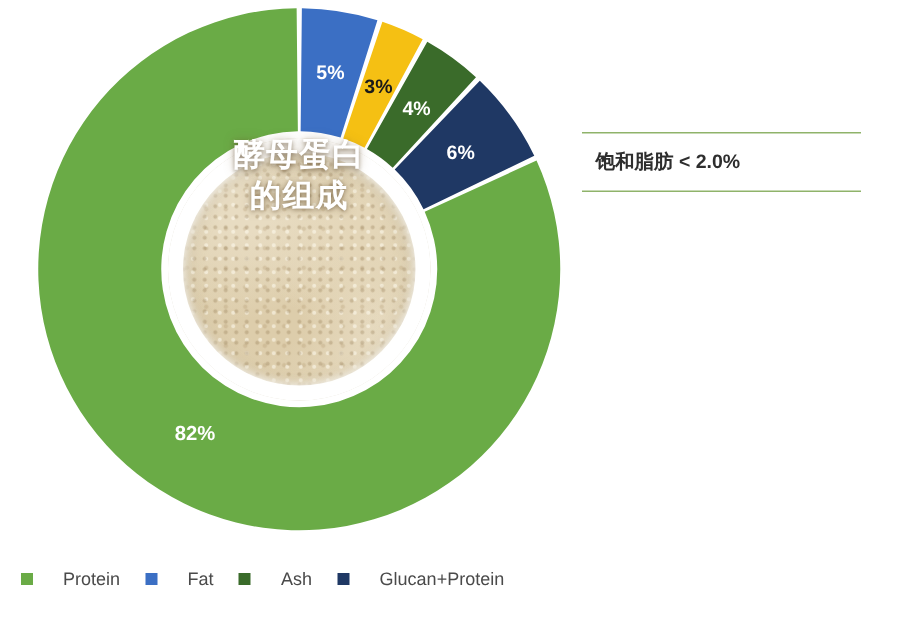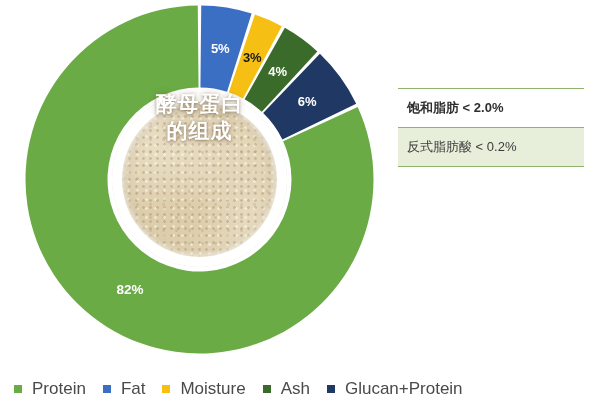--- a/index.html
+++ b/index.html
@@ -102,34 +102,34 @@
     position: absolute;
     left: 14px;
     top: 379px;
     display: flex;
     align-items: center;
     gap: 17px;
   }
   .legend-item {
     display: flex;
     align-items: center;
-    gap: 10px;
-    font-size: 17px;
+    gap: 20px;
+    font-size: 12px;
     color: #4a4a4a;
   }
   .legend-swatch {
     width: 8px;
     height: 8px;
     flex: 0 0 auto;
   }
 
   
   #spec-panel {
     position: absolute;
-    left: 398px;
+    left: 388px;
     top: 88px;
     width: 186px;
   }
   .spec-row {
     height: 39px;
     display: flex;
     align-items: center;
     padding-left: 9px;
     font-size: 13px;
     color: #3c3c3c;
@@ -177,36 +177,29 @@
 <div id="legend">
     <div class="legend-item">
       <span class="legend-swatch" style="background: rgb(106, 171, 70);"></span>
       <span>Protein</span>
     </div>
     <div class="legend-item">
       <span class="legend-swatch" style="background: rgb(59, 111, 196);"></span>
       <span>Fat</span>
     </div>
     <div class="legend-item">
-      <span class="legend-swatch" style="background: rgb(245, 192, 19);"></span>
-      <span>Moisture</span>
-    </div>
-    <div class="legend-item">
       <span class="legend-swatch" style="background: rgb(58, 107, 42);"></span>
       <span>Ash</span>
     </div>
     <div class="legend-item">
       <span class="legend-swatch" style="background: rgb(31, 56, 100);"></span>
       <span>Glucan+Protein</span>
     </div>
   </div>
 
 <div id="spec-panel">
   <div id="spec-rows">
       <div class="spec-row bold">
         <span>饱和脂肪 &lt; 2.0%</span>
       </div>
-      <div class="spec-row shade">
-        <span>反式脂肪酸 &lt; 0.2%</span>
-      </div>
     </div>
   <div id="spec-bottom-rule"></div>
 </div>
 
 </body></html>

